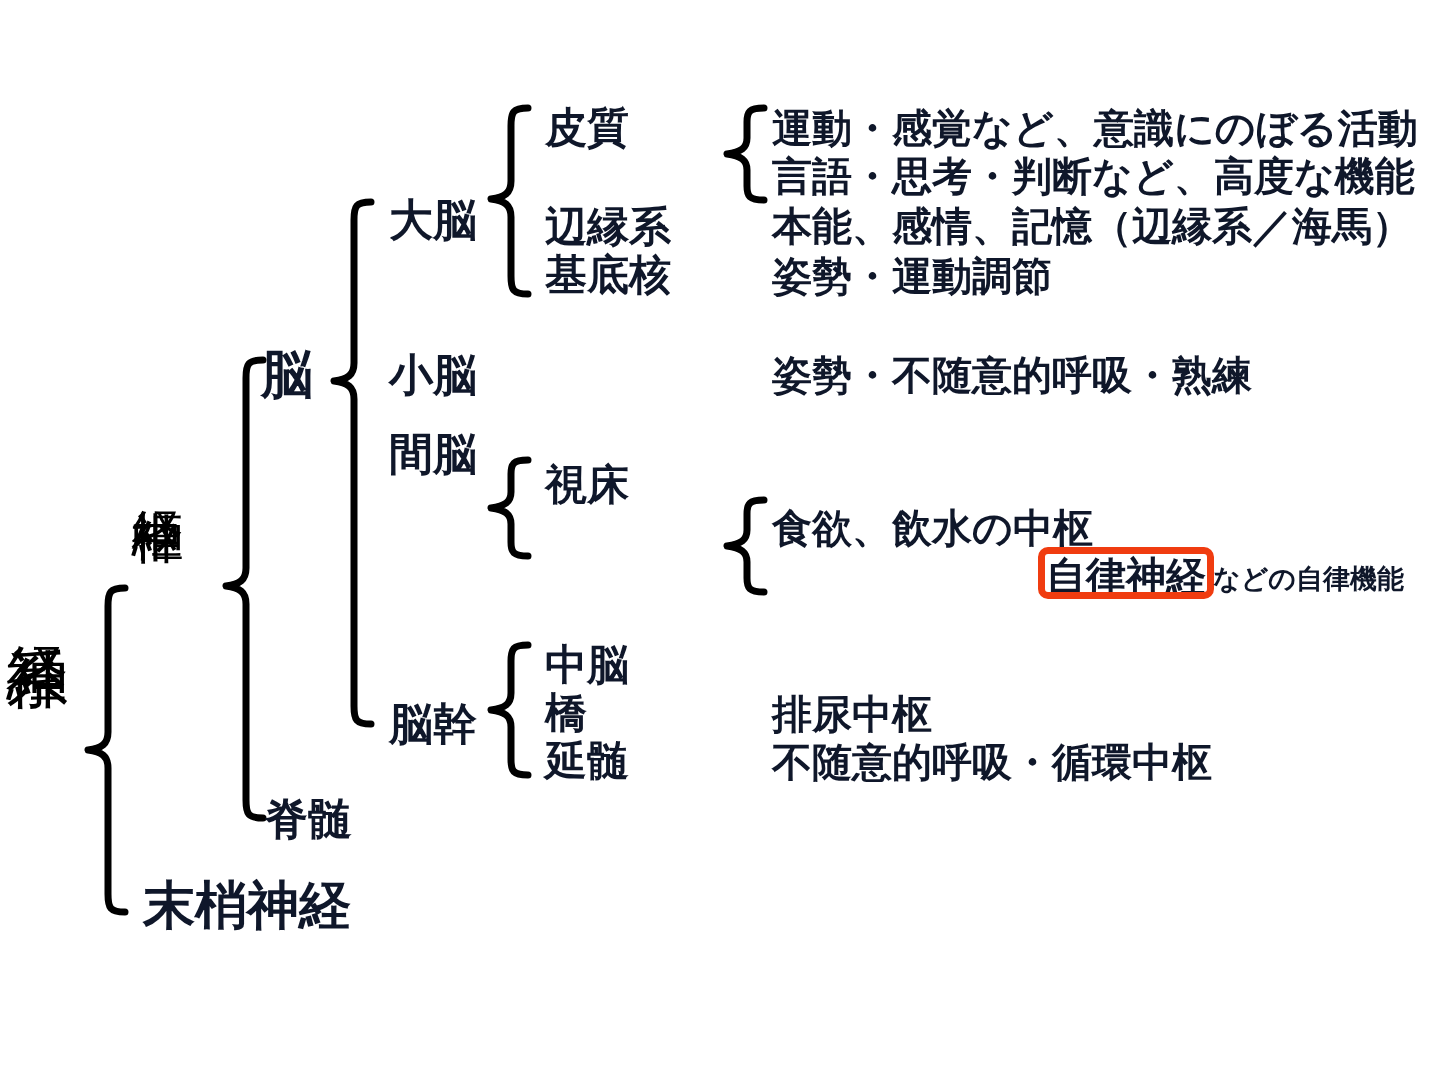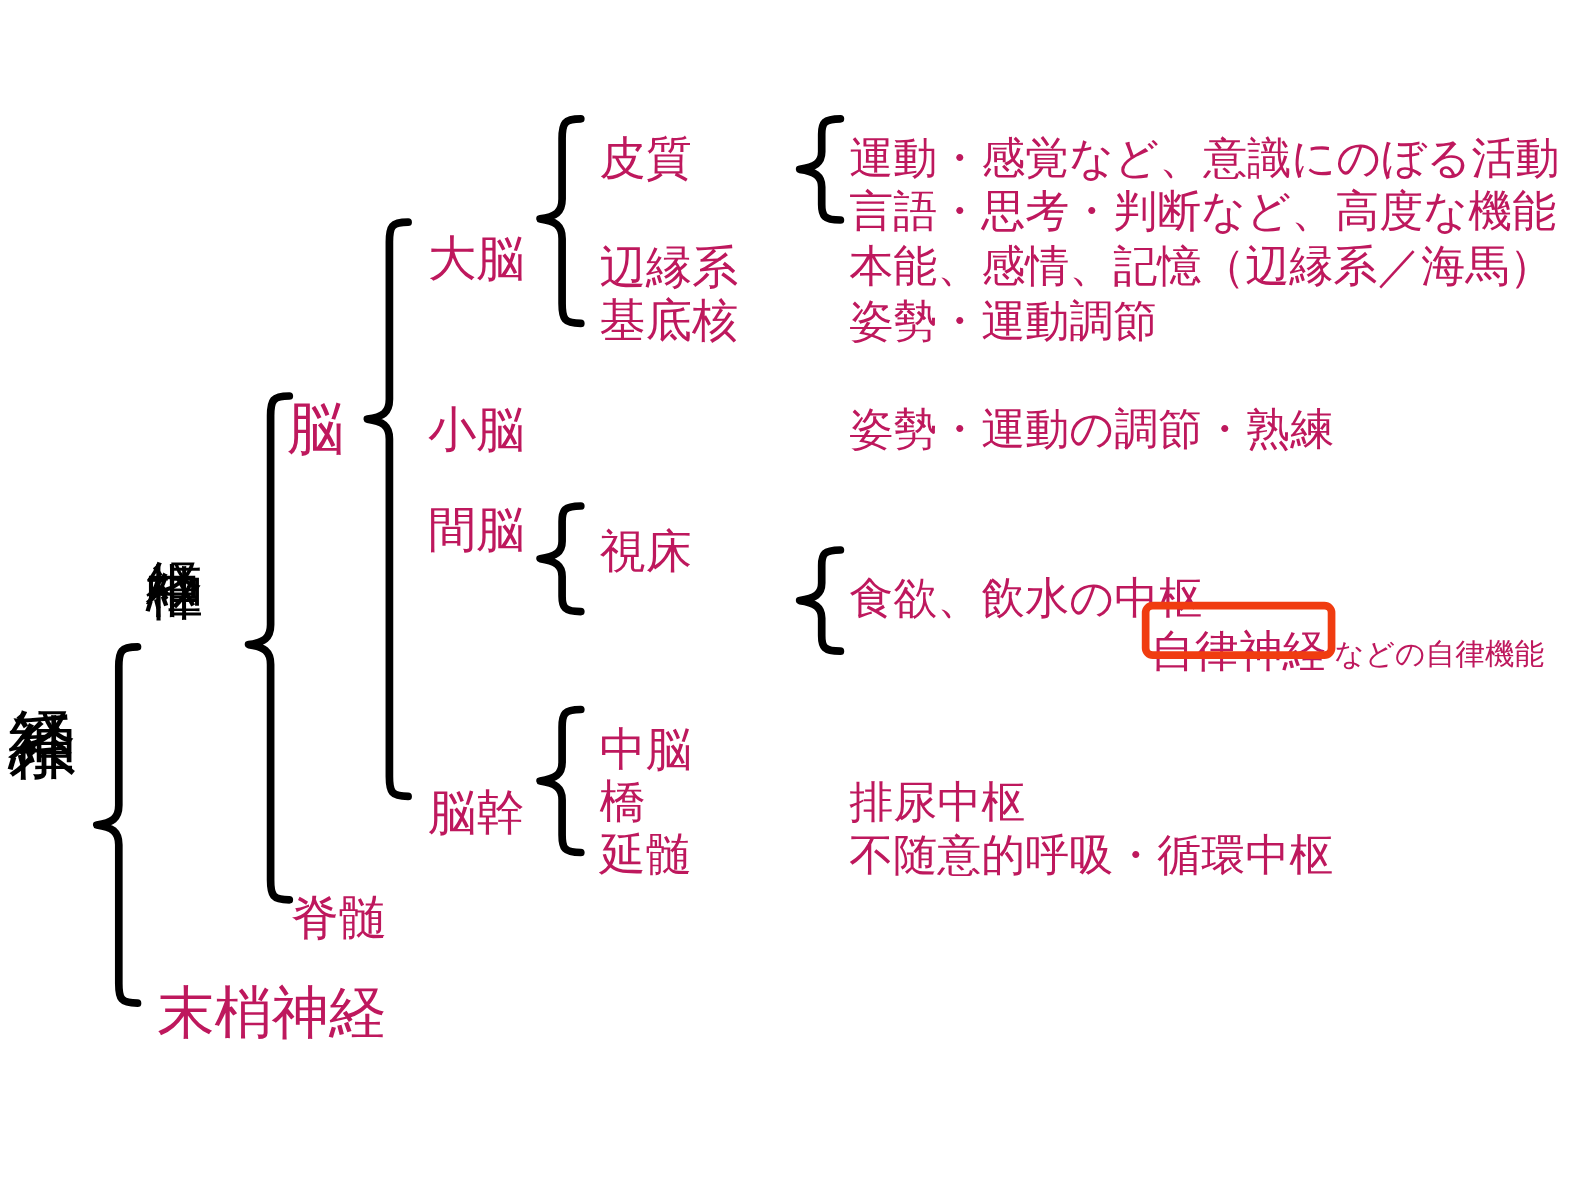--- a/index.html
+++ b/index.html
@@ -16,24 +16,23 @@
     position: relative;
     width: 1437px;
     height: 1080px;
     background: #ffffff;
     overflow: hidden;
   }
   
   .lbl {
     position: absolute;
     white-space: nowrap;
-    color: #be185d;
+    color: #0f172a;
     line-height: 1;
-    font-weight: 400;
-    margin-top: 16px;
+    font-weight: 700;
   }
   
   .vlbl {
     position: absolute;
     writing-mode: vertical-rl;
     text-orientation: upright;
     white-space: nowrap;
     color: #000;
     line-height: 1.02;
     font-weight: 400;
@@ -109,21 +108,21 @@
              C 24 177, 18 181, 4 183
              C 18 185, 24 189, 24 201
              L 24 508
              C 24 522, 26 526, 41 526" stroke-width="7"></path>
   </svg>
 
   <div class="lbl s-lvl2" style="left:389px; top:198px;">大脳</div>
 
   <div class="lbl s-lvl2" style="left:389px; top:353px;">小脳</div>
 
-  <div class="lbl s-lvl2" style="left:389px; top:444px;">間脳</div>
+  <div class="lbl s-lvl2" style="left:389px; top:432px;">間脳</div>
 
   <div class="lbl s-lvl2" style="left:389px; top:702px;">脳幹</div>
 
   <svg class="brace" style="left:487px; top:104px;" width="44" height="194" viewBox="0 0 44 194">
     <path d="M 41 4
              C 26 4, 24 8, 24 22
              L 24 77
              C 24 89, 18 93, 4 95
              C 18 97, 24 101, 24 113
              L 24 172
@@ -186,21 +185,21 @@
   </svg>
 
   <div class="lbl s-desc" style="left:772px; top:108px;">運動・感覚など、意識にのぼる活動</div>
 
   <div class="lbl s-desc" style="left:772px; top:156px;">言語・思考・判断など、高度な機能</div>
 
   <div class="lbl s-desc" style="left:772px; top:256px;">姿勢・運動調節</div>
 
   <div class="lbl s-desc" style="left:772px; top:206px;">本能、感情、記憶（辺縁系／海馬）</div>
 
-  <div class="lbl s-desc" style="left:772px; top:355px;">姿勢・運動の調節・熟練</div>
+  <div class="lbl s-desc" style="left:772px; top:355px;">姿勢・不随意的呼吸・熟練</div>
 
 
   <div class="lbl s-desc" style="left:772px; top:508px;">食欲、飲水の中枢</div>
 
 
   <div class="lbl s-desc" style="left:1046px; top:556px;">自律神経</div>
 
   <div class="hlbox" style="left:1038px; top:547px; width:176px; height:52px;
               border-width:7px; border-color:#F03C10; border-radius:10px;"></div>
 

